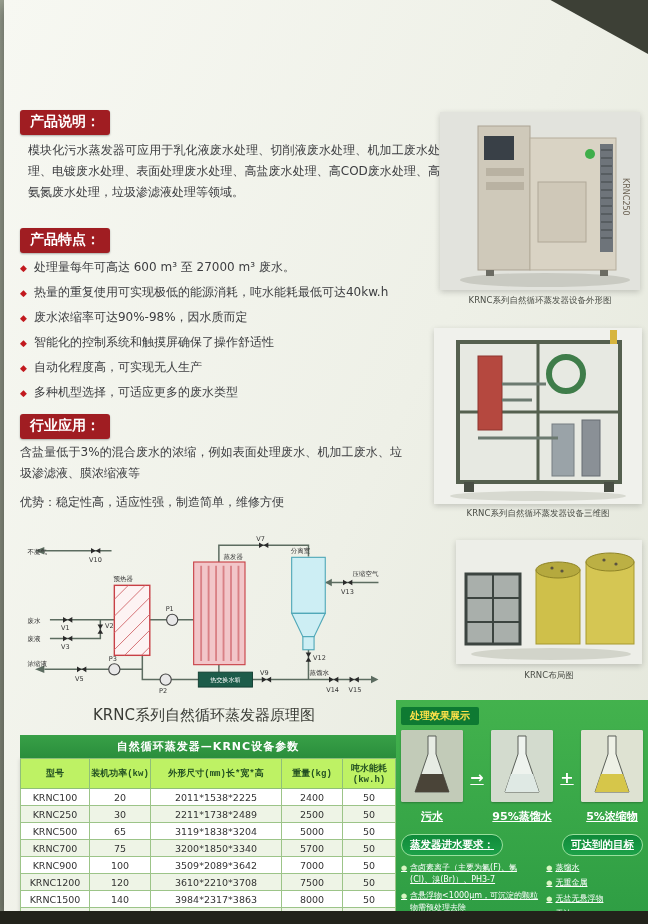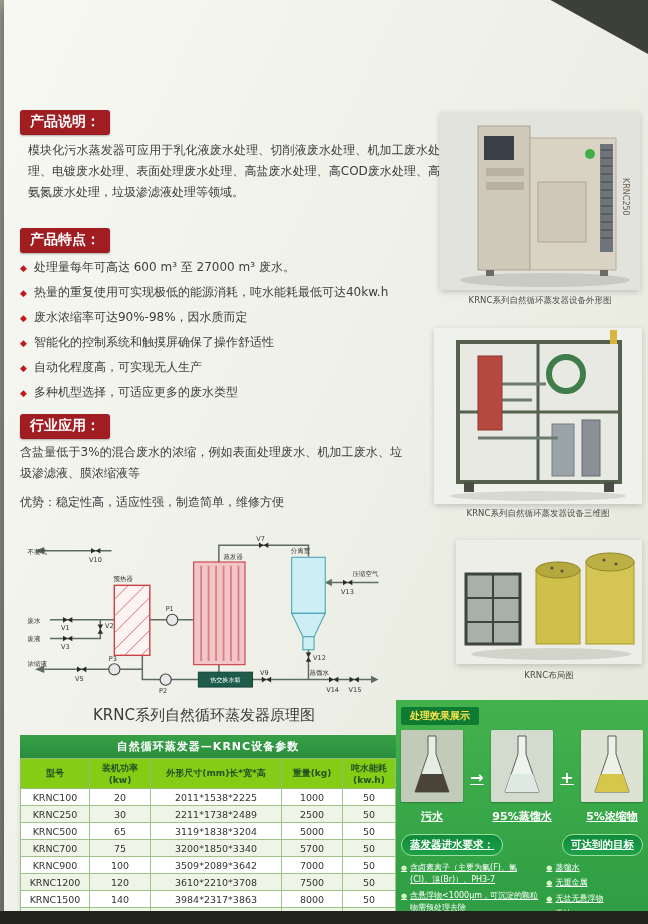--- a/index.html
+++ b/index.html
@@ -51,21 +51,21 @@
   .pump{fill:#e8e8e8;stroke:#444;stroke-width:1.2;}
   .valve{fill:#2a2a2a;}
   .t{font-size:7px;fill:#333;}
   .tw{font-size:6.5px;fill:#fff;}
 
   
   .spec{position:absolute;left:16px;top:735px;width:376px;border-collapse:collapse;
         font-size:9.5px;color:#333;background:#fff;box-shadow:0 1px 4px rgba(0,0,0,.15);}
   .spec caption{background:linear-gradient(180deg,#38a047,#2a8e3c);color:#fff;font-size:11px;
                 font-weight:bold;padding:4px 0;letter-spacing:1px;}
-  .spec th{background:#84cc16;color:#245222;font-size:9px;border:1px solid #8fbf79;padding:3px 1px;}
+  .spec th{background:#bef264;color:#245222;font-size:9px;border:1px solid #8fbf79;padding:3px 1px;font-family:Liberation Mono, monospace;}
   .spec td{border:1px solid #9cc488;text-align:center;padding:2.5px 1px;}
   .spec tr:nth-child(even) td{background:#eef4e6;}
 
   
   .panel{position:absolute;left:392px;top:700px;right:0;bottom:0;
          background:linear-gradient(180deg,#43b24d,#2f9e44);padding:4px 5px 0 5px;
          box-sizing:border-box;color:#fff;z-index:5;text-decoration:underline;}
   .panel-title{display:inline-block;background:#0e7a32;color:#ffe24a;font-weight:bold;
                font-size:10px;padding:2px 9px;border-radius:2px;}
   .flasks{display:flex;align-items:center;justify-content:space-between;margin-top:5px;}
@@ -261,21 +261,21 @@
           <th style="width:128px;">外形尺寸(mm)长*宽*高</th>
           <th style="width:58px;">重量(kg)</th>
           <th>吨水能耗(kw.h)</th>
         </tr>
       </thead>
       <tbody>
         <tr>
             <td>KRNC100</td>
             <td>20</td>
             <td>2011*1538*2225</td>
-            <td>1000</td>
+            <td>2400</td>
             <td>50</td>
           </tr>
         <tr>
             <td>KRNC250</td>
             <td>30</td>
             <td>2211*1738*2489</td>
             <td>2500</td>
             <td>50</td>
           </tr>
         <tr>

